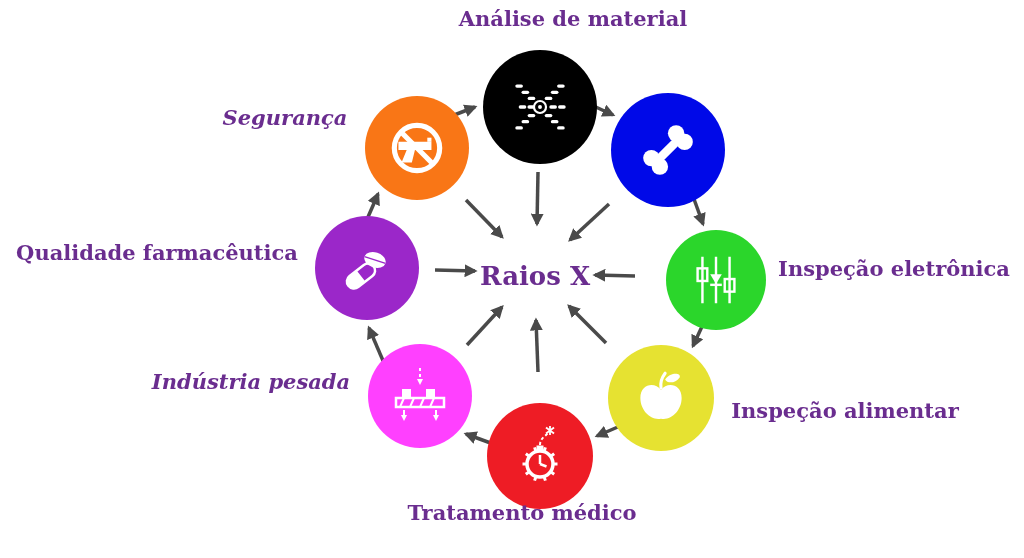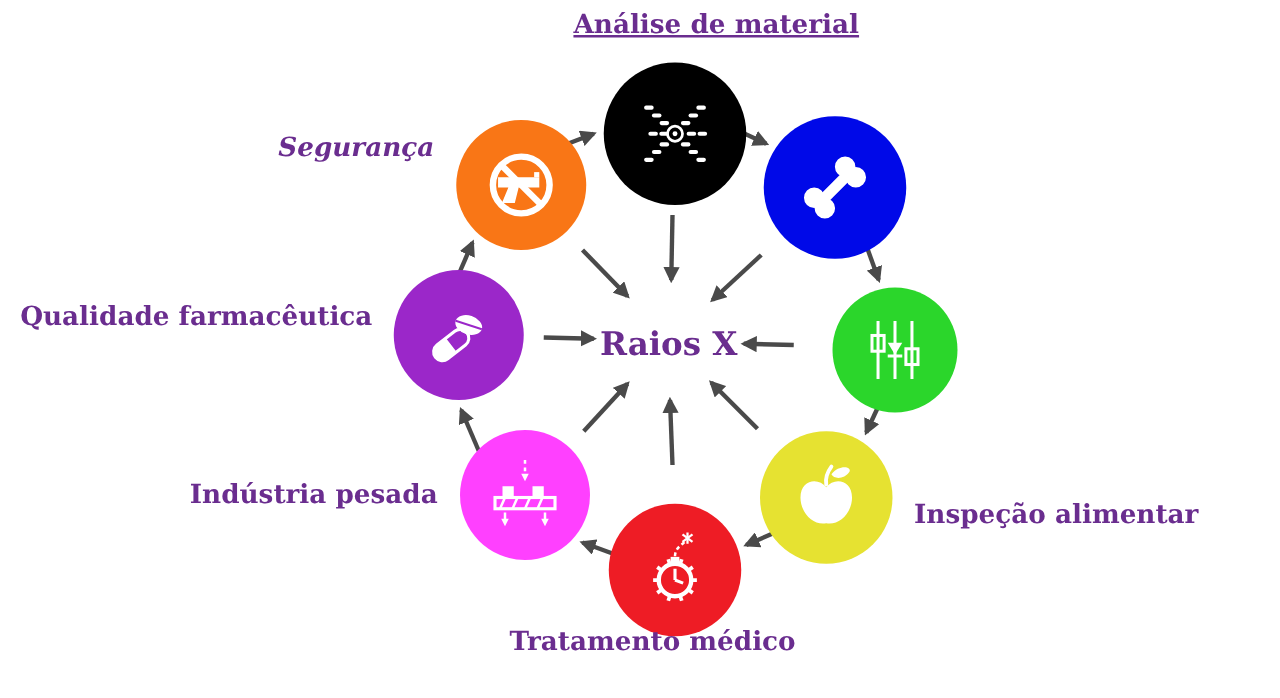--- a/index.html
+++ b/index.html
@@ -16,26 +16,26 @@
   
   .n0 { left:483px; top:50px;  width:114px; height:114px; }
   .n1 { left:611px; top:93px;  width:114px; height:114px; }
   .n2 { left:666px; top:230px; width:100px; height:100px; }
   .n3 { left:608px; top:345px; width:106px; height:106px; }
   .n4 { left:487px; top:403px; width:106px; height:106px; }
   .n5 { left:368px; top:344px; width:104px; height:104px; }
   .n6 { left:315px; top:216px; width:104px; height:104px; }
   .n7 { left:365px; top:96px;  width:104px; height:104px; }
   
-  .l0 { left:573px; top:6px;text-decoration:underline; }
+  .l0 { left:573px; top:6px; }
   .l1 { left:840px; top:108px; }
   .l2 { left:894px; top:256px; }
   .l3 { left:845px; top:398px; }
   .l4 { left:522px; top:500px; }
-  .l5 { left:251px; top:382px; }
+  .l5 { left:251px; top:369px;font-style:italic; }
   .l6 { left:157px; top:240px; }
   .l7 { left:285px; top:105px;font-style:italic; }
 </style>
 </head>
 <body>
 
 <div class="canvas">
 
   <svg class="arrows" width="1024" height="558" aria-hidden="true">
     <defs>
@@ -189,19 +189,20 @@
   <div class="node n7" style="background: rgb(249, 118, 22);">
     <svg width="66" height="66" viewBox="0 0 64 64">
       <path d="M14 26 H46 V34 H30 L27 46 H17 L22 34 H14 Z" fill="#fff"></path>
       <rect x="42" y="22" width="4" height="4" fill="#fff"></rect>
       <circle cx="32" cy="32" r="22" fill="none" stroke="#fff" stroke-width="5"></circle>
       <line x1="17" y1="17" x2="47" y2="47" stroke="#fff" stroke-width="5"></line>
     </svg>
   </div>
 
   <div class="label l0">Análise de material</div>
+  <div class="label l2">Inspeção eletrônica</div>
   <div class="label l3">Inspeção alimentar</div>
   <div class="label l4">Tratamento médico</div>
   <div class="label l5">Indústria pesada</div>
   <div class="label l6">Qualidade farmacêutica</div>
   <div class="label l7">Segurança</div>
 
 </div>
 
 </body></html>

